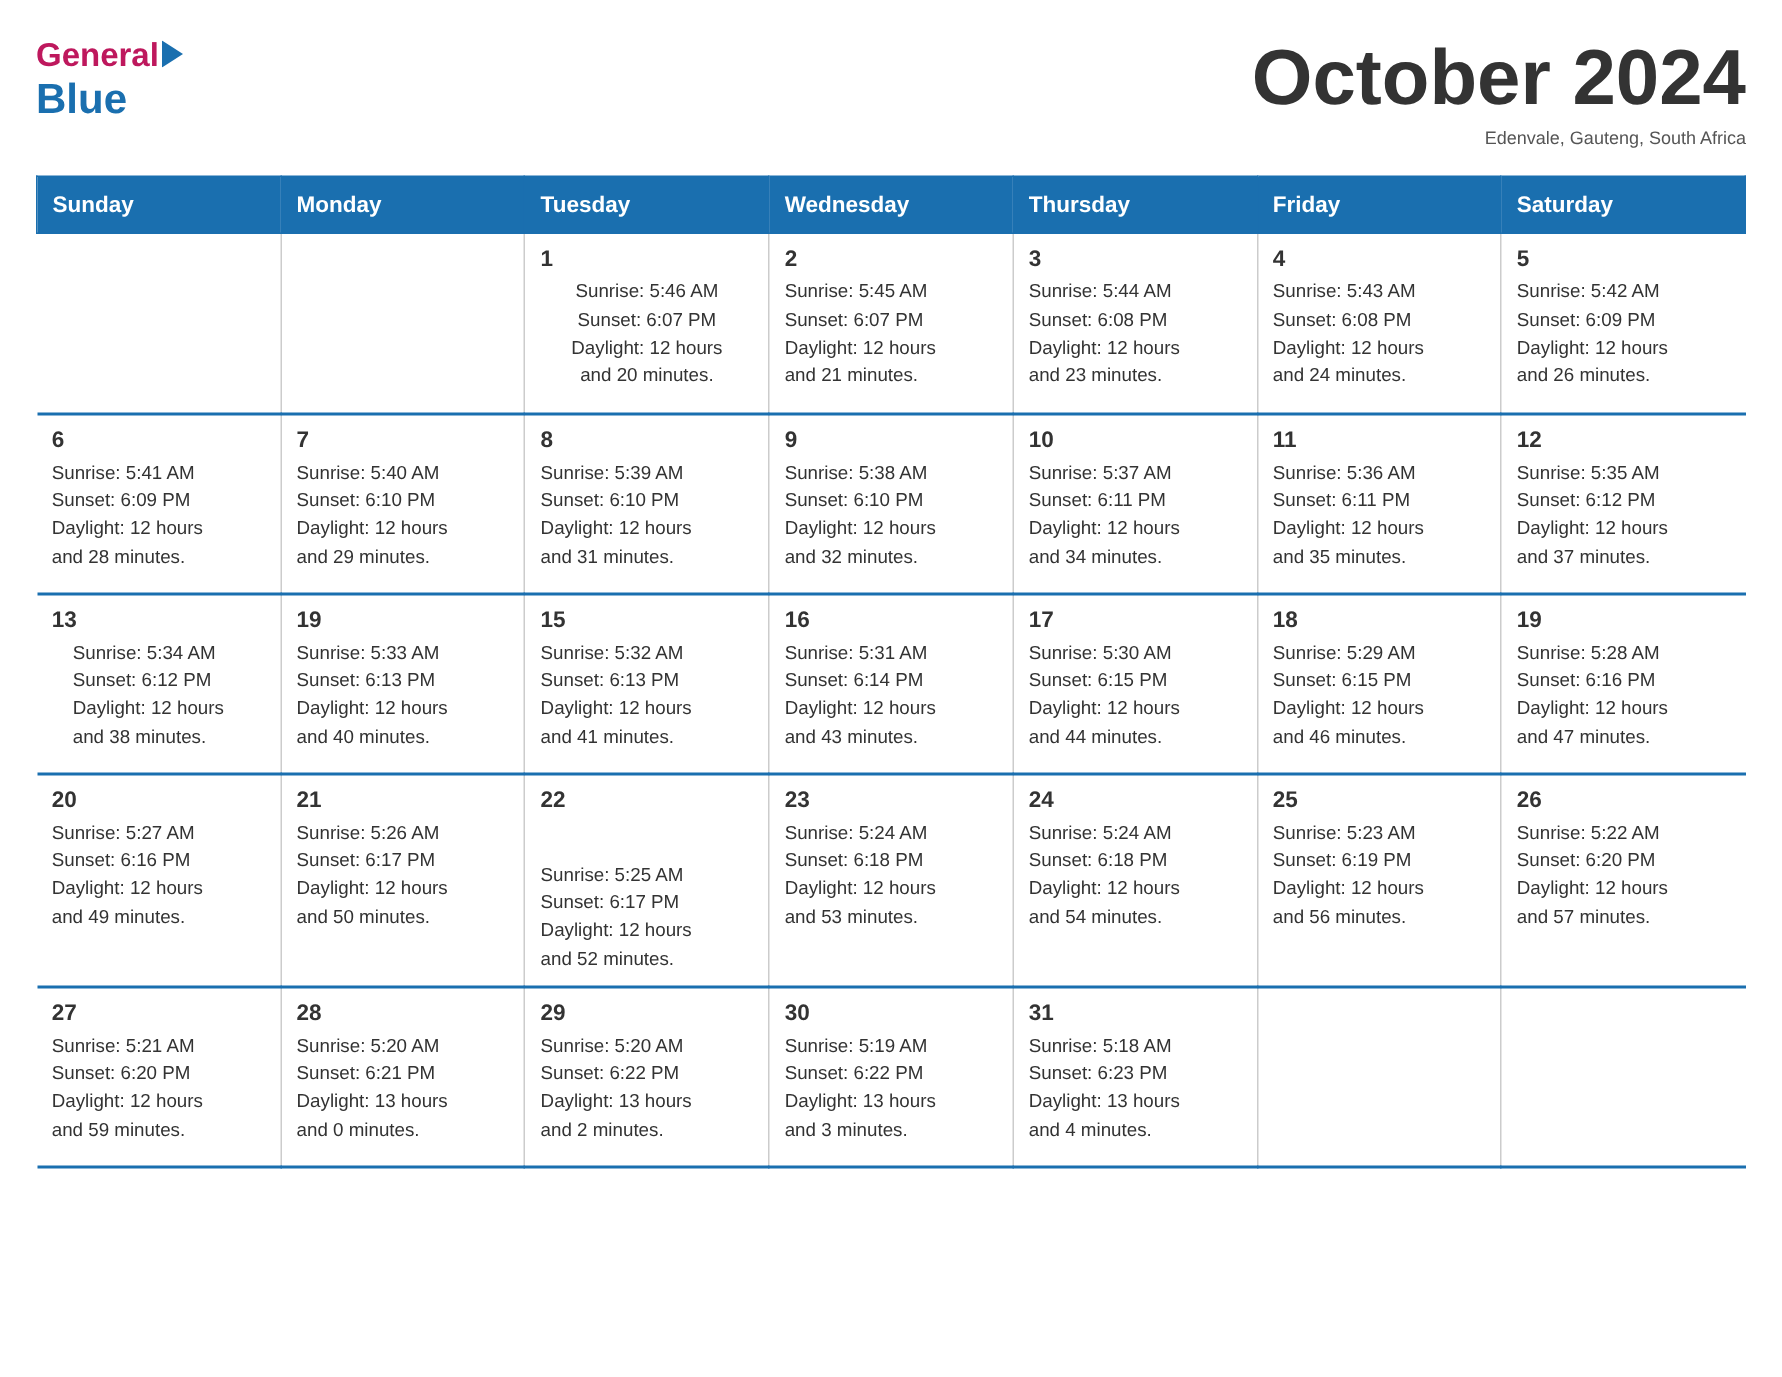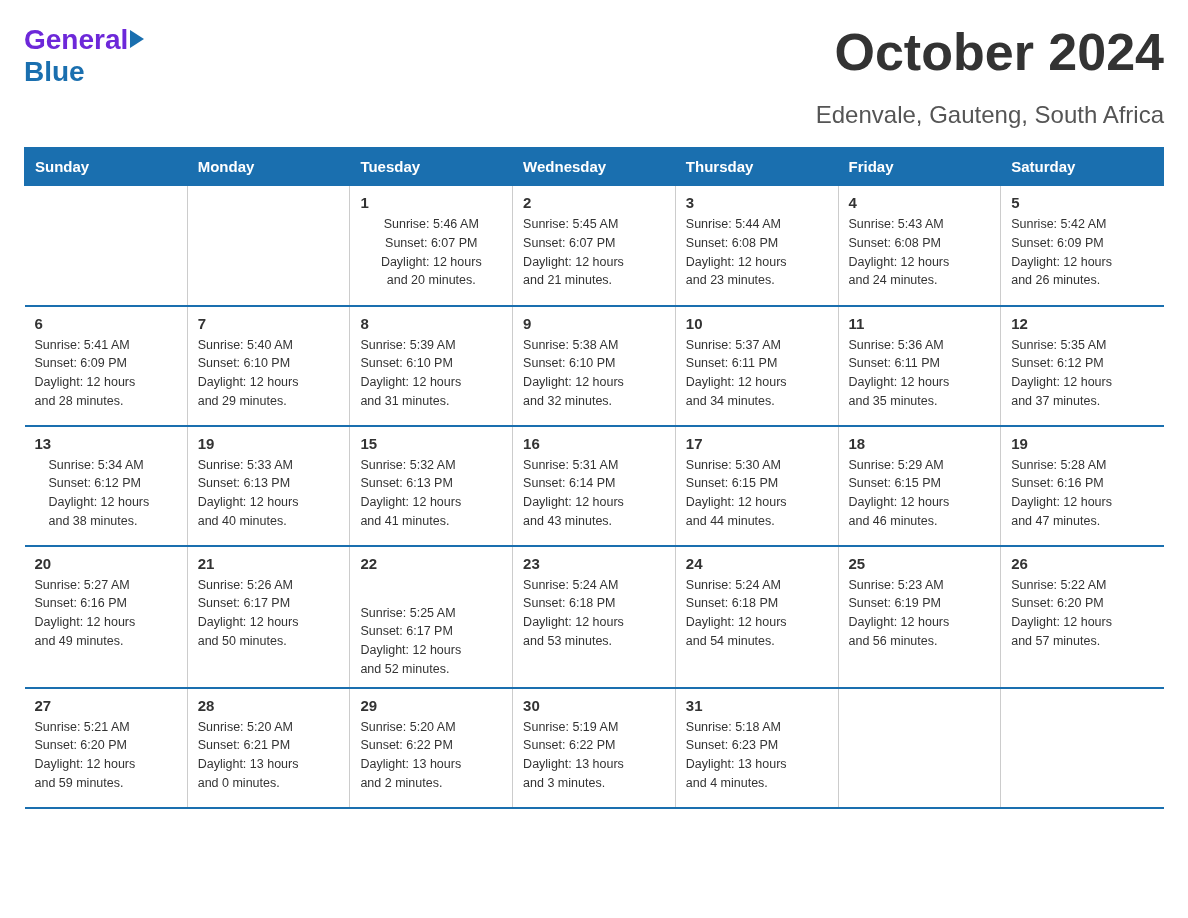--- a/index.html
+++ b/index.html
@@ -24,23 +24,23 @@
     .title-block {
       text-align: right;
     }
     .month-title {
       font-size: 52px;
       font-weight: bold;
       color: #333;
       line-height: 1.1;
     }
     .location {
-      font-size: 24px;
+      font-size: 12px;
       color: #555;
-      margin-top: 20px;
+      margin-top: 4px;
     }
     table {
       width: 100%;
       border-collapse: collapse;
       table-layout: fixed;
     }
     thead tr {
       background-color: #1a6faf;
     }
     thead th {
@@ -75,23 +75,23 @@
     .day-info {
       font-size: 12.5px;
       color: #333;
       line-height: 1.5;
     }
     .logo-row {
       display: flex;
       align-items: center;
     }
     .logo-text-general {
-      font-size: 28px;
-      font-weight: bold;
-      color: #6d28d9;
+      font-size: 22px;
+      font-weight: bold;
+      color: #be185d;
     }
     .logo-chevron {
       display: inline-block;
       margin-left: 2px;
       margin-top: 2px;
     }
     .logo-text-blue {
       font-size: 28px;
       font-weight: bold;
       color: #1a6faf;

